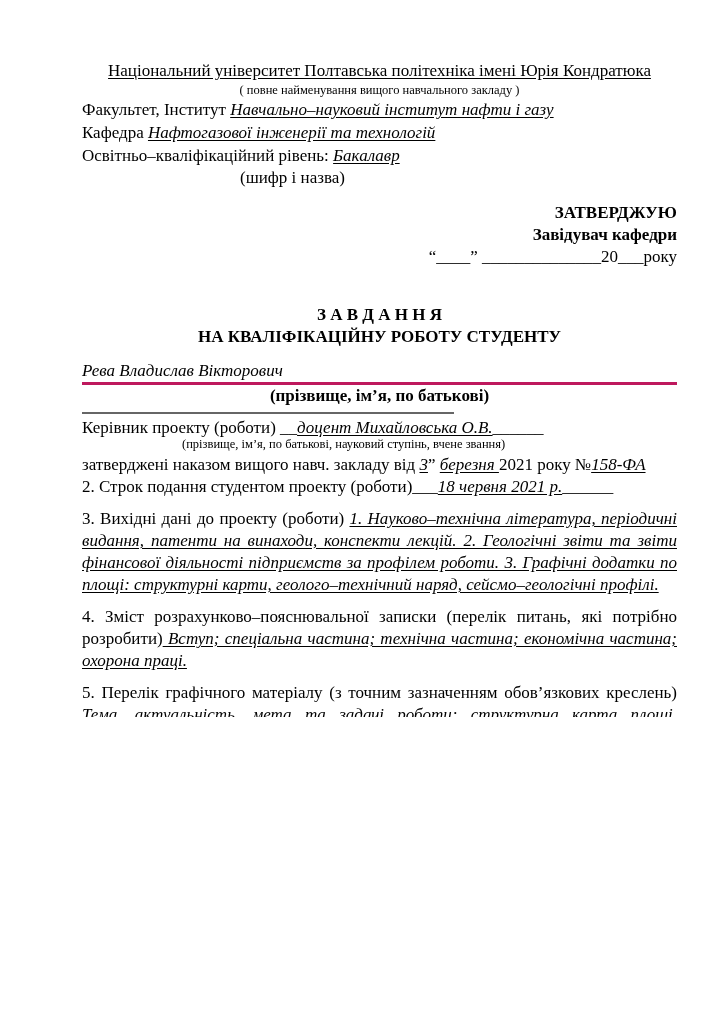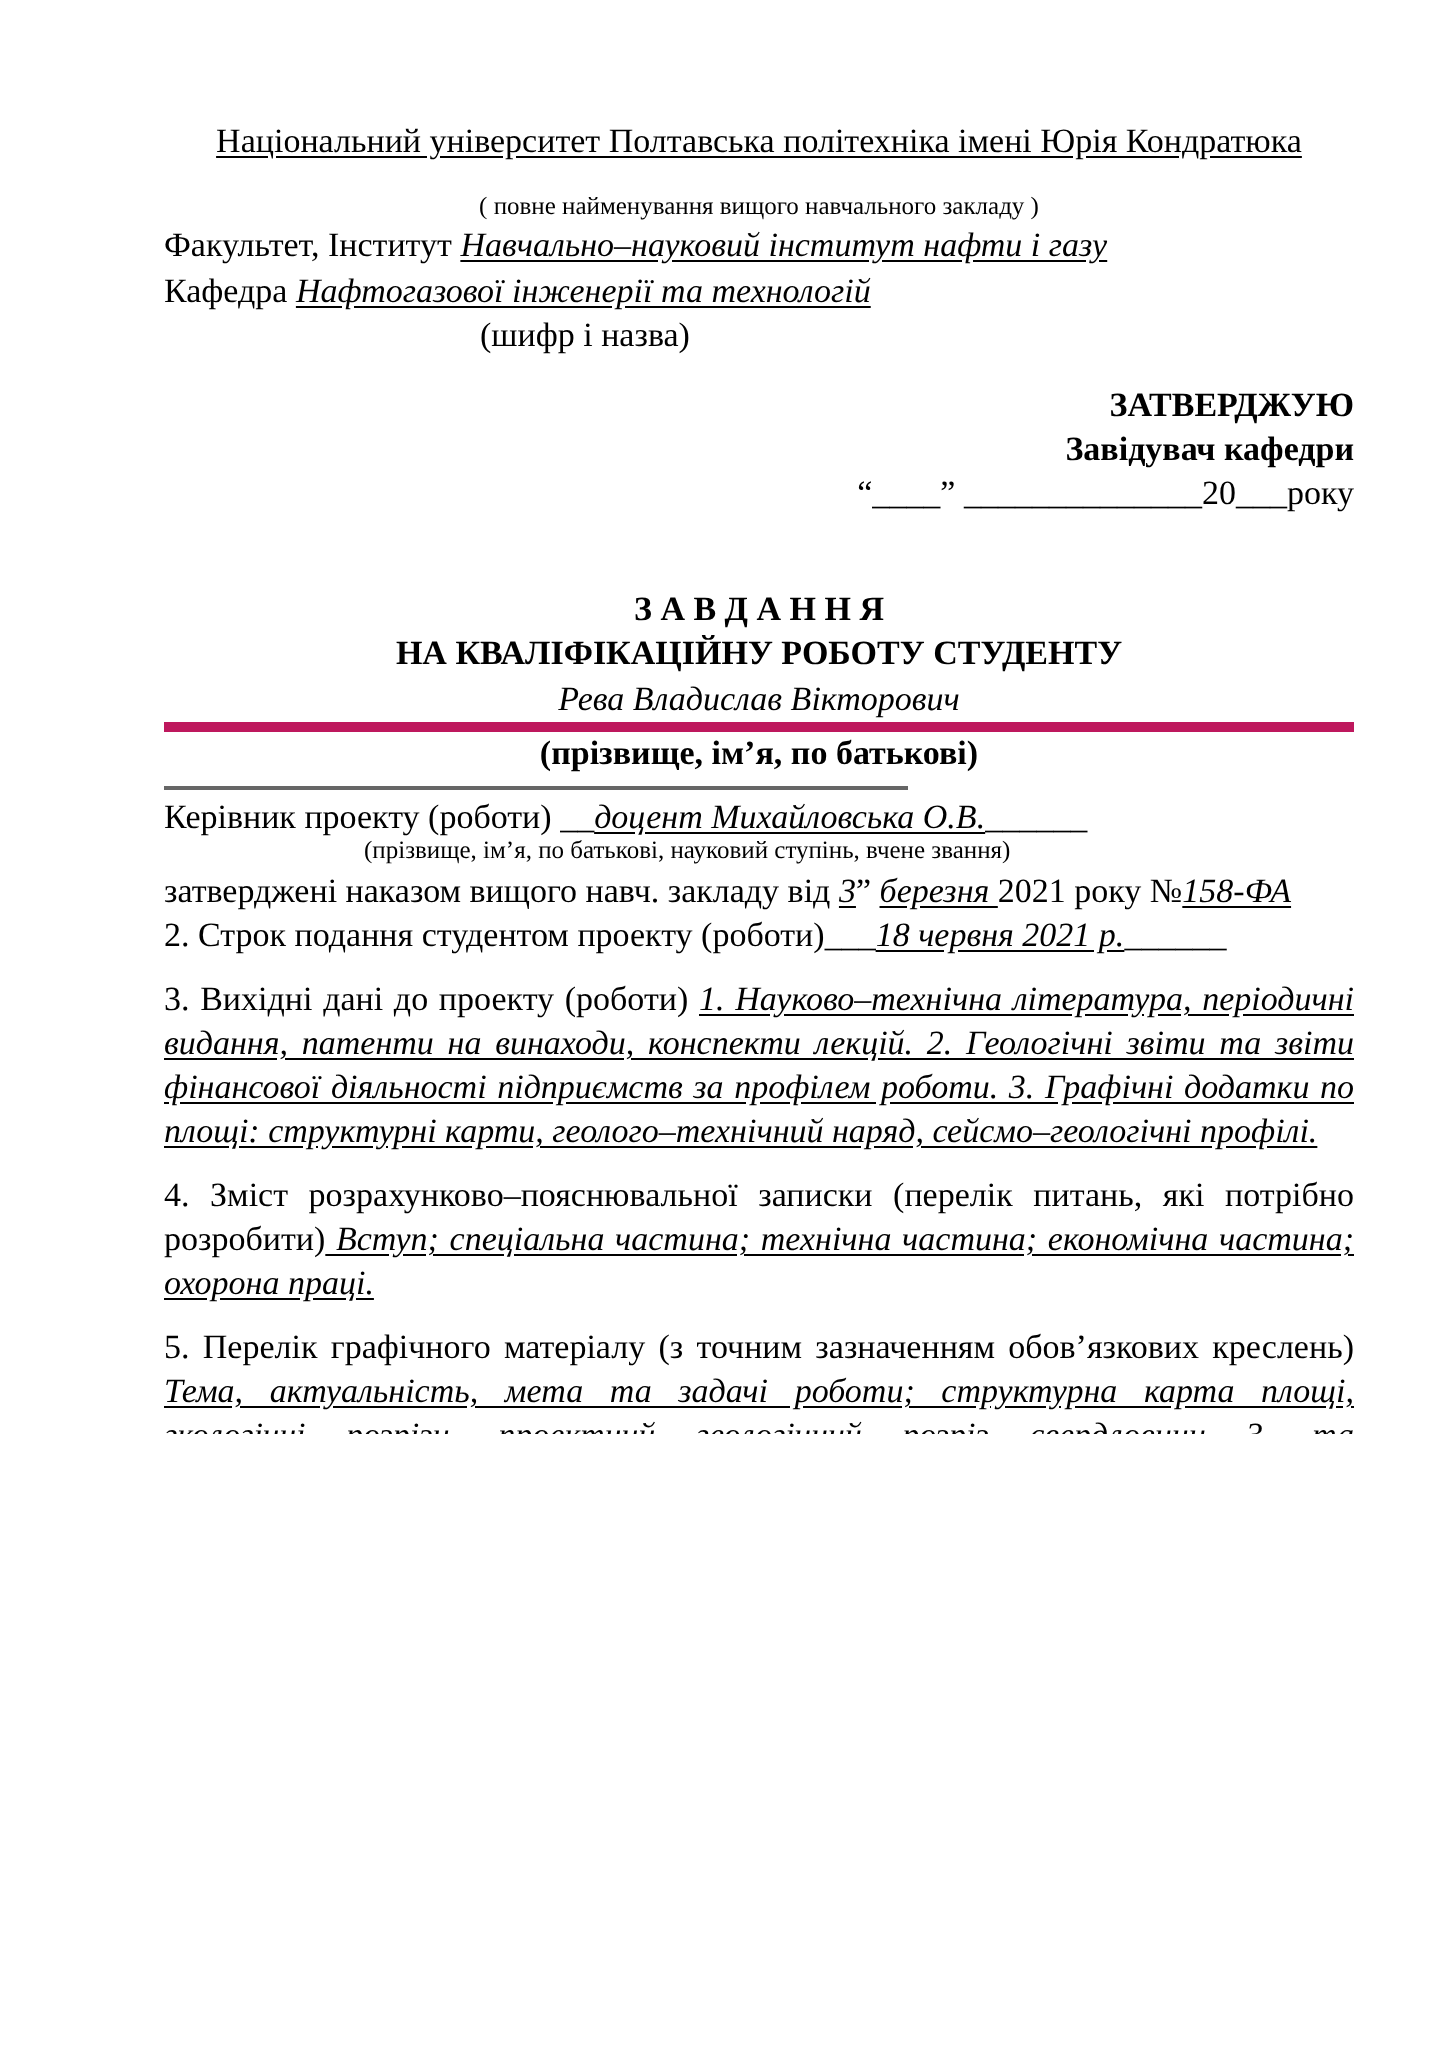--- a/index.html
+++ b/index.html
@@ -15,30 +15,30 @@
   }
   .content { padding:60px 47px 0 82px; }
   .center { text-align:center; }
   .just   { text-align:justify; }
   .it { font-style:italic; }
   .bd { font-weight:bold;margin-left:44px; }
   .u  { text-decoration:underline; text-underline-offset:2px; }
   .small { font-size:12.5px; line-height:15px; }
   .nowrap { white-space:nowrap; }
 
-  .uni-caption { margin-top:14px; }
+  .uni-caption { margin-top:1px; }
   .hdr-line { margin-top:1px; }
   .cipher-caption { padding-left:158px; }
 
   .approval { text-align:right; margin-top:13px; }
   .approval .sig { margin-top:13px; }
 
   .title-block { margin-top:36px; text-align:center; font-weight:bold; }
 
-  .name-line { border-bottom:5px solid #be185d; text-align:center; margin-top:1px; }
+  .name-line { border-bottom:3px solid #be185d; margin-top:12px; }
   .name-caption { text-align:center; font-weight:bold; }
 
   .topic-par { margin-top:2px; }
   .rule { width:372px; height:0; border-bottom:2px solid #666; margin:5px 0 3px 0; }
 
   .sup-caption { margin-left:100px; margin-top:-2px; margin-bottom:2px; }
 
   .par { margin-top:10px; }
 </style>
 </head>
@@ -50,20 +50,23 @@
     <div class="center">
       <span class="u">Національний університет Полтавська політехніка імені Юрія Кондратюка</span>
     </div>
     <div class="center small uni-caption">( повне найменування вищого навчального закладу )</div>
 
     <div class="hdr-line">
       <span>Факультет, Інститут </span><span class="it u">Навчально–науковий інститут нафти і газу</span>
     </div>
     <div class="hdr-line">
       <span>Кафедра </span><span class="it u">Нафтогазової інженерії та технологій</span>
+    </div>
+    <div class="hdr-line">
+      <span>Освітньо–кваліфікаційний рівень: </span><span class="it u">Бакалавр</span>
     </div>
     <div class="cipher-caption">(шифр і назва)</div>
 
     <div class="approval">
       <div class="bd">ЗАТВЕРДЖУЮ</div>
       <div class="bd">Завідувач кафедри</div>
       <div>“____” ______________20___року</div>
     </div>
 
     <div class="title-block">

